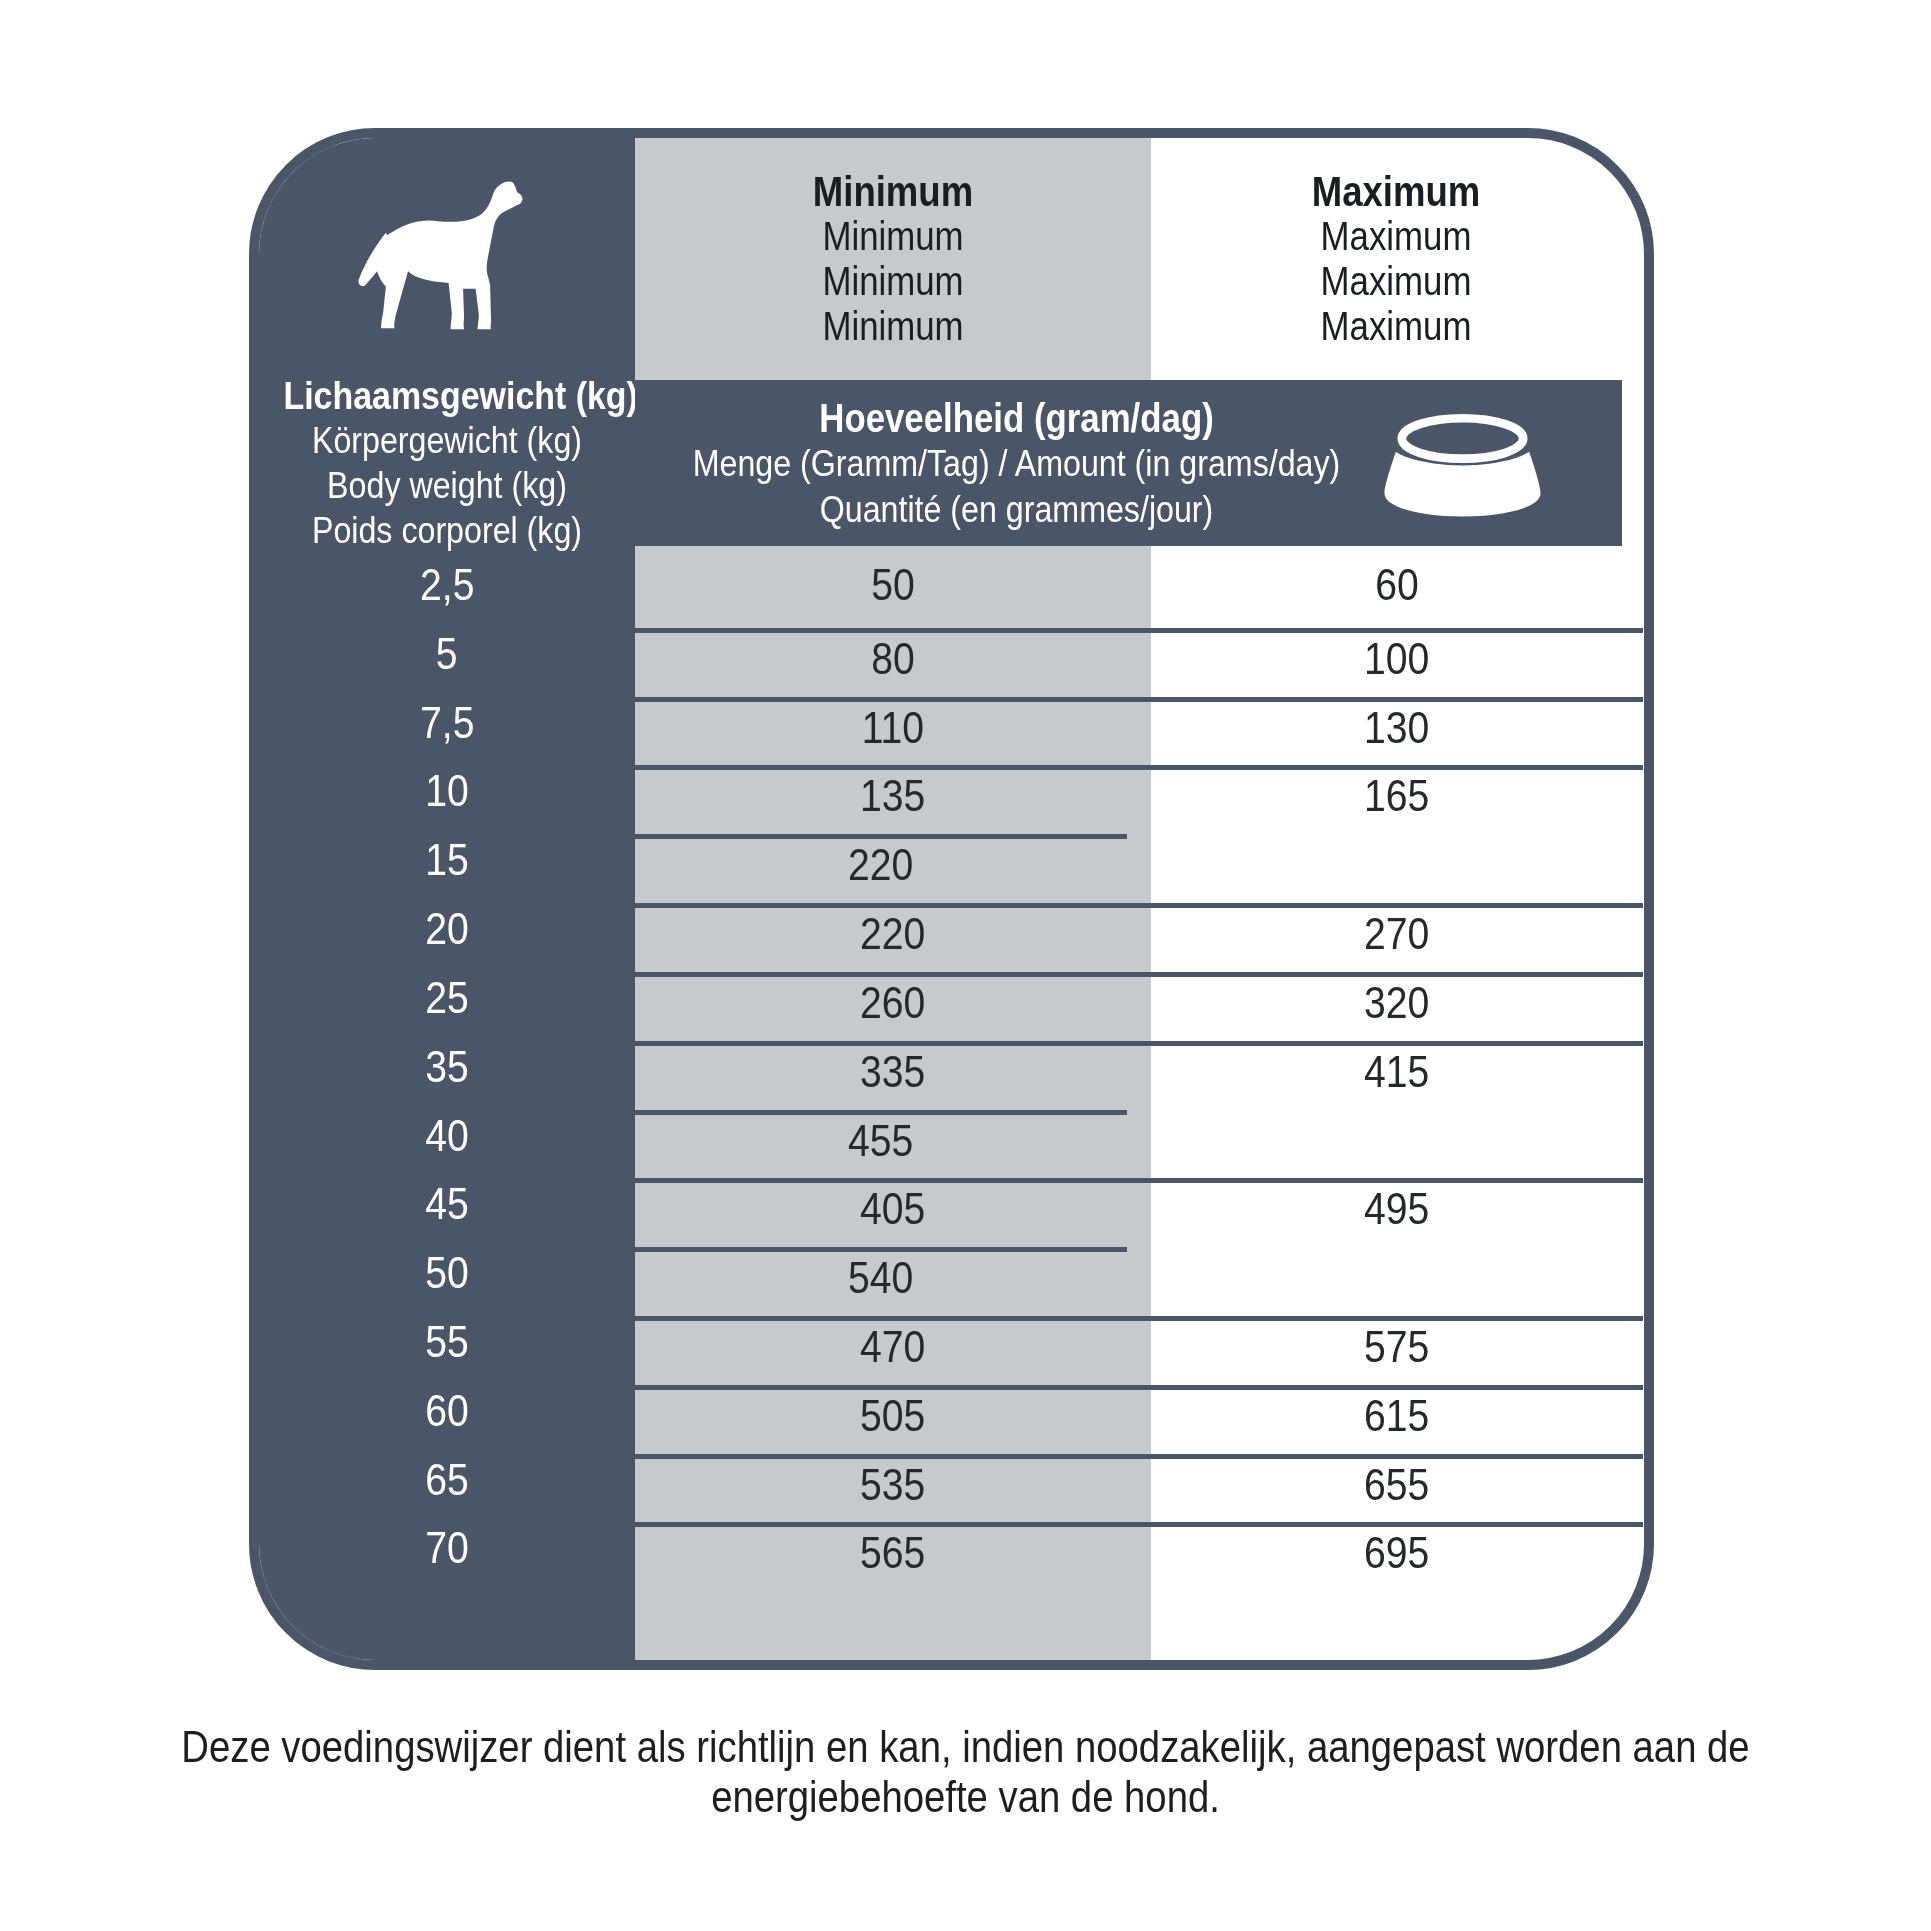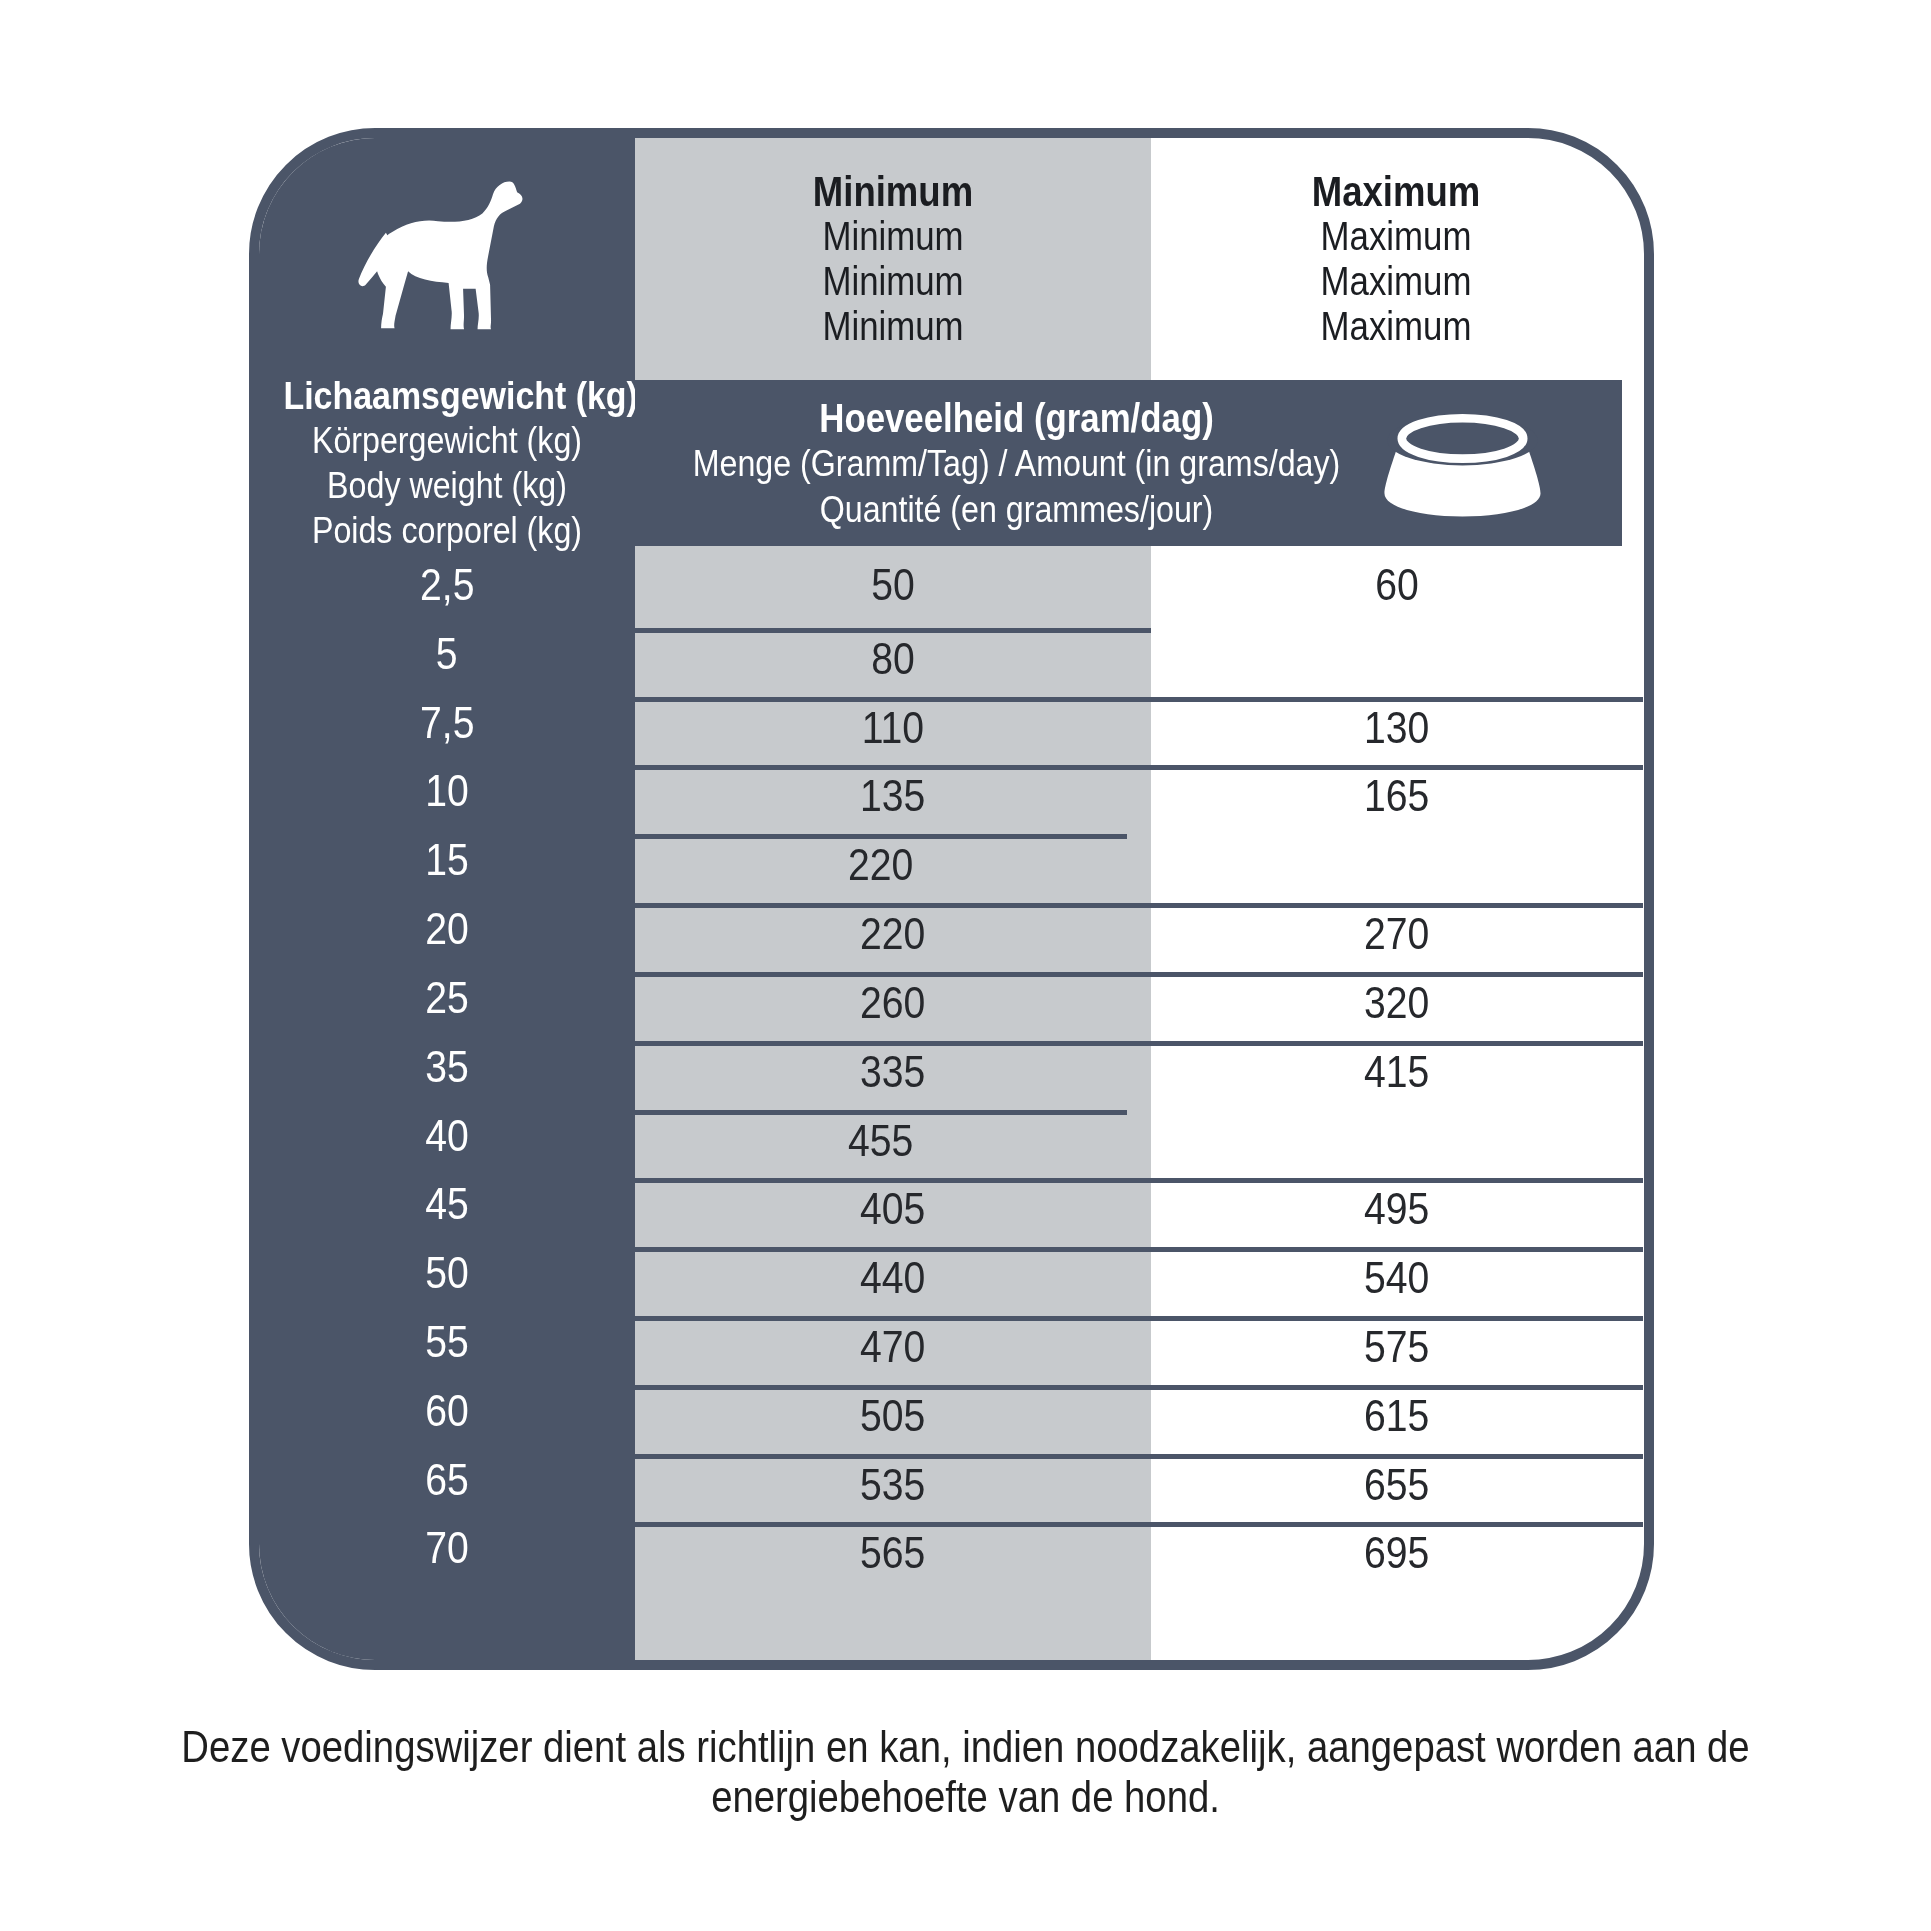--- a/index.html
+++ b/index.html
@@ -131,20 +131,23 @@
           </div>
   </div>
 
   <div class="row">
     <div class="cell cw">
             <span class="cnd">5</span>
           </div>
     <div class="cell cm">
             <span class="cnd">80</span>
           </div>
+    <div class="cell cx">
+            <span class="cnd">100</span>
+          </div>
   </div>
 
   <div class="row">
     <div class="cell cw">
             <span class="cnd">7,5</span>
           </div>
     <div class="cell cm">
             <span class="cnd">110</span>
           </div>
     <div class="cell cx">
@@ -227,23 +230,20 @@
             <span class="cnd">405</span>
           </div>
     <div class="cell cx">
             <span class="cnd">495</span>
           </div>
   </div>
 
   <div class="row">
     <div class="cell cw">
             <span class="cnd">50</span>
-          </div>
-    <div class="cell cm">
-            <span class="cnd">440</span>
           </div>
     <div class="cell cx">
             <span class="cnd">540</span>
           </div>
   </div>
 
   <div class="row">
     <div class="cell cw">
             <span class="cnd">55</span>
           </div>

